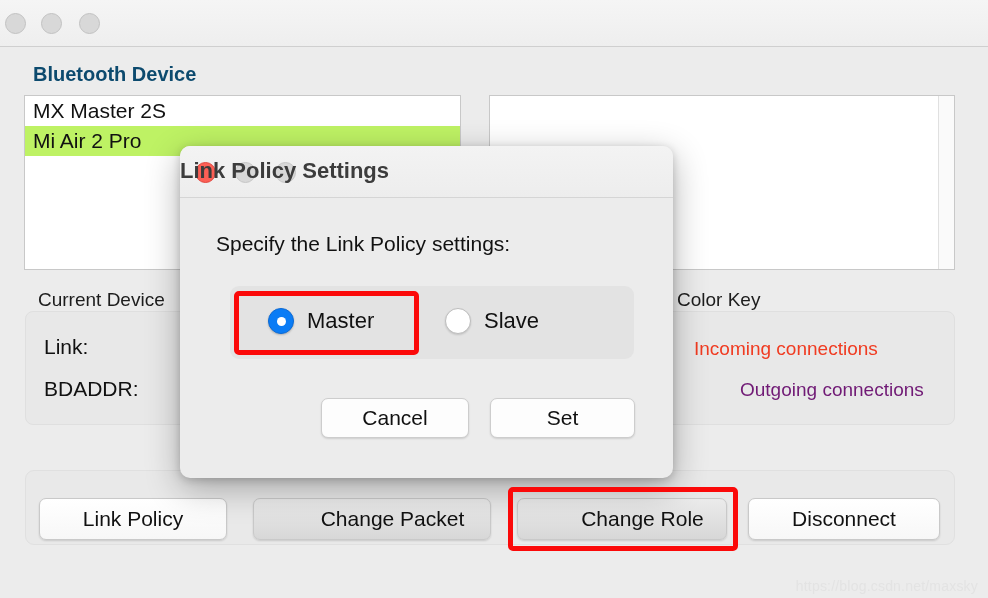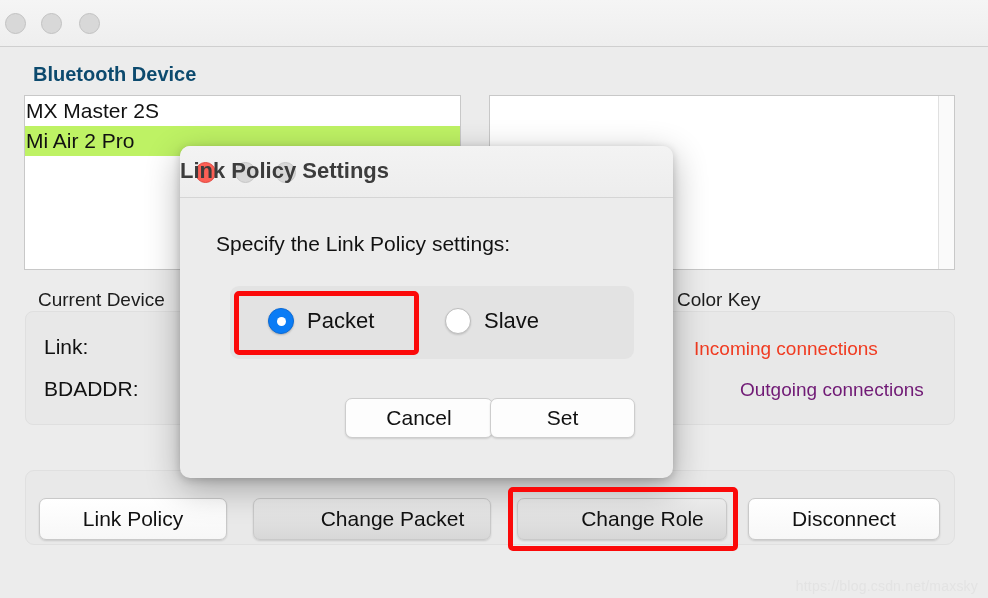--- a/index.html
+++ b/index.html
@@ -91,21 +91,21 @@
     position: absolute;
     right: 0; top: 0;
     width: 16px; height: 100%;
     background: #fafafa;
     border-left: 1px solid #e0e0e0;
     box-sizing: border-box;
   }
   .list-item {
     height: 30px;
     line-height: 30px;
-    padding-left: 1px;
+    padding-left: 8px;
     font-size: 21px;
     color: #111111;
     box-sizing: border-box;
     white-space: nowrap;
   }
   .list-item.selected {
     background: #bef264;
   }
 
   
@@ -330,21 +330,21 @@
     box-sizing: border-box;
     background: #fdfdfd;
     box-shadow: 0 1px 2px rgba(0,0,0,0.13);
     font-size: 21px;
     color: #111111;
     display: flex;
     align-items: center;
     justify-content: center;
     cursor: default;
   }
-  #btn-cancel { left: 141px; width: 148px; margin-left: 24px; }
+  #btn-cancel { left: 141px; width: 148px; }
   #btn-set    { left: 310px; width: 145px; }
 </style>
 </head>
 <body>
 
 <div class="window">
 
   <div class="titlebar">
     <div class="traffic inactive tl-1"></div>
     <div class="traffic inactive tl-2"></div>
@@ -385,21 +385,21 @@
       <div class="dlg-traffic max"></div>
       <div class="dialog-title">Link Policy Settings</div>
     </div>
 
     <div class="dialog-prompt">Specify the Link Policy settings:</div>
 
     <div id="radio-group-box"></div>
 
     <div class="radio-option" id="radio-master">
       <span class="radio-circle on"></span>
-      <span class="radio-label">Packet</span>
+      <span class="radio-label">Master</span>
     </div>
 
     <div class="radio-option" id="radio-slave">
       <span class="radio-circle off"></span>
       <span class="radio-label">Slave</span>
     </div>
 
     <div class="dialog-button" id="btn-cancel">Cancel</div>
     <div class="dialog-button" id="btn-set">Set</div>
   </div>

